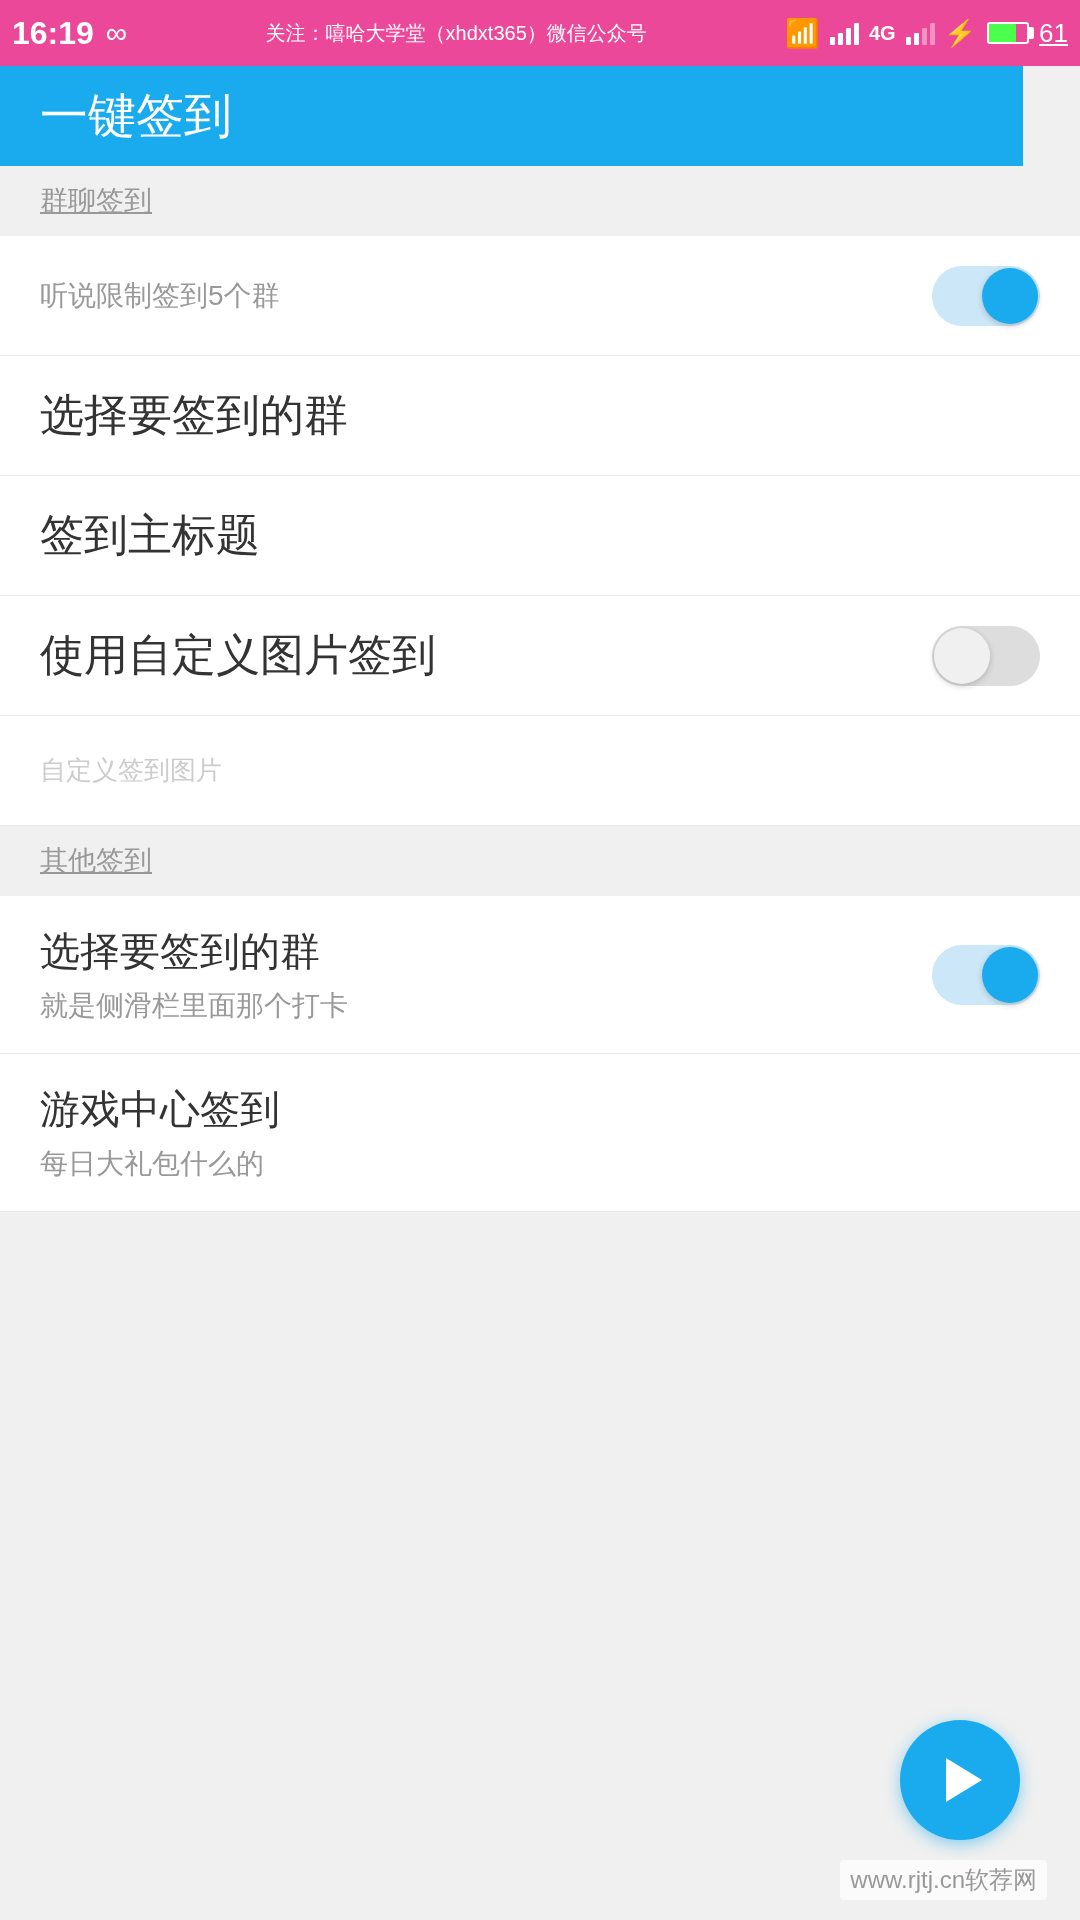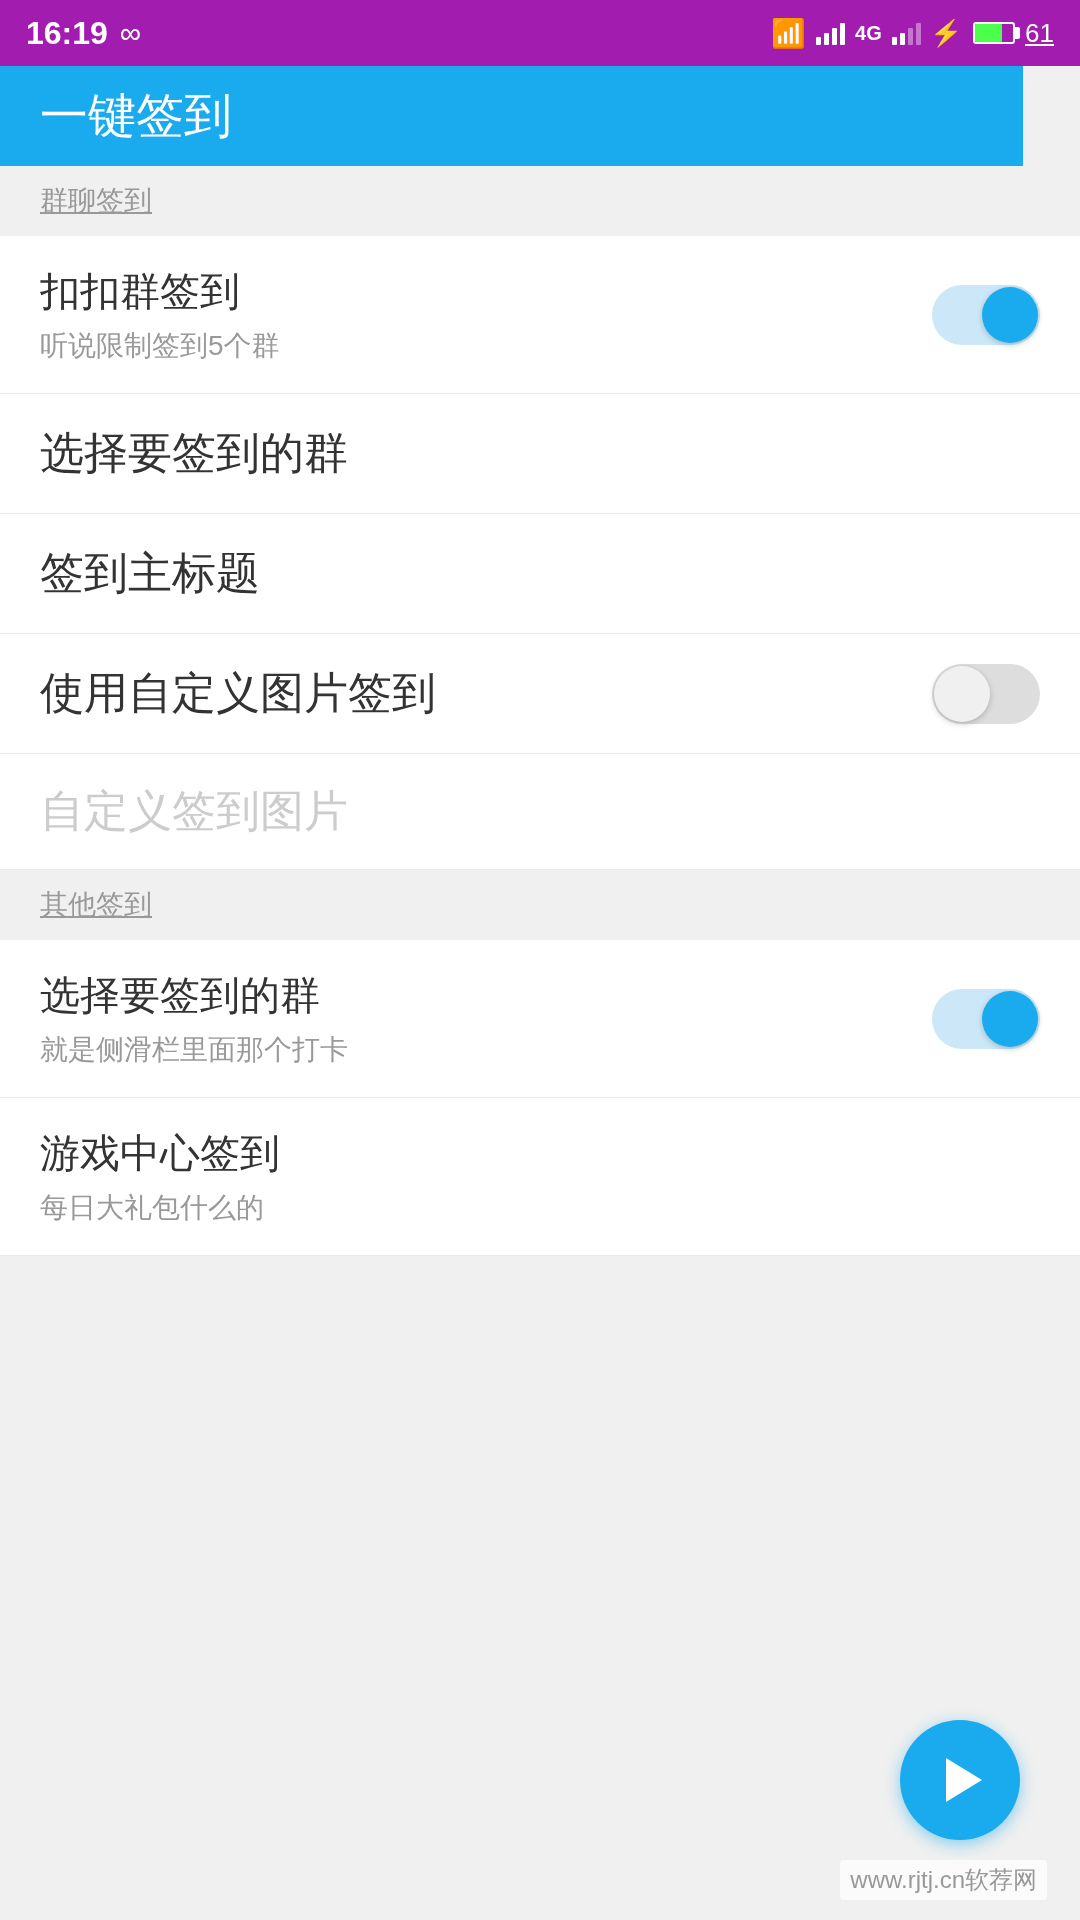--- a/index.html
+++ b/index.html
@@ -9,25 +9,25 @@
       min-height: 1920px;
       font-family: 'PingFang SC', 'Hiragino Sans GB', 'Microsoft YaHei', sans-serif;
       background: #f0f0f0;
       overflow-x: hidden;
     }
 
     
     .status-bar {
       width: 1080px;
       height: 66px;
-      background: #a21caf;
+      background: #ec4899;
       display: flex;
       align-items: center;
       justify-content: space-between;
-      padding: 0 26px;
+      padding: 0 12px;
       color: white;
       font-size: 28px;
       font-weight: 500;
     }
     .status-left {
       display: flex;
       align-items: center;
       gap: 12px;
     }
     .status-time {
@@ -149,21 +149,21 @@
     
     .list-item-placeholder {
       background: white;
       min-height: 110px;
       display: flex;
       align-items: center;
       padding: 28px 40px;
       border-bottom: 1px solid #e8e8e8;
     }
     .placeholder-text {
-      font-size: 44px;
+      font-size: 26px;
       color: #ccc;
     }
 
     
     .fab {
       position: fixed;
       bottom: 80px;
       right: 60px;
       width: 120px;
       height: 120px;
@@ -275,20 +275,23 @@
       font-size: 26px;
     }
   </style>
 </head>
 <body>
 
 <div class="status-bar">
   <div class="status-left">
     <span class="status-time">16:19</span>
     <span class="icon-infinite">∞</span>
+  </div>
+  <div class="status-middle">
+    <span style="font-size:20px;">关注：嘻哈大学堂（xhdxt365）微信公众号</span>
   </div>
   <div class="status-right">
     <span class="wifi-icon">📶</span>
     <div class="signal-bars">
       <div class="signal-bar"></div>
       <div class="signal-bar"></div>
       <div class="signal-bar"></div>
       <div class="signal-bar"></div>
     </div>
     <span class="speed-icon" style="font-size:20px;">4G</span>
@@ -311,21 +314,20 @@
 <div class="title-bar">
   <span class="title-bar-text">一键签到</span>
 </div>
 
 <div class="section-header">
   <span>群聊签到</span>
 </div>
 
 <div class="list-item">
   <div class="list-item-content">
-    <span class="list-item-title">扣扣群签到</span>
     <span class="list-item-subtitle">听说限制签到5个群</span>
   </div>
   <div class="toggle toggle-on"></div>
 </div>
 
 <div class="list-item" style="min-height:120px;">
   <div class="list-item-content">
     <span class="list-item-title-only">选择要签到的群</span>
   </div>
 </div>

